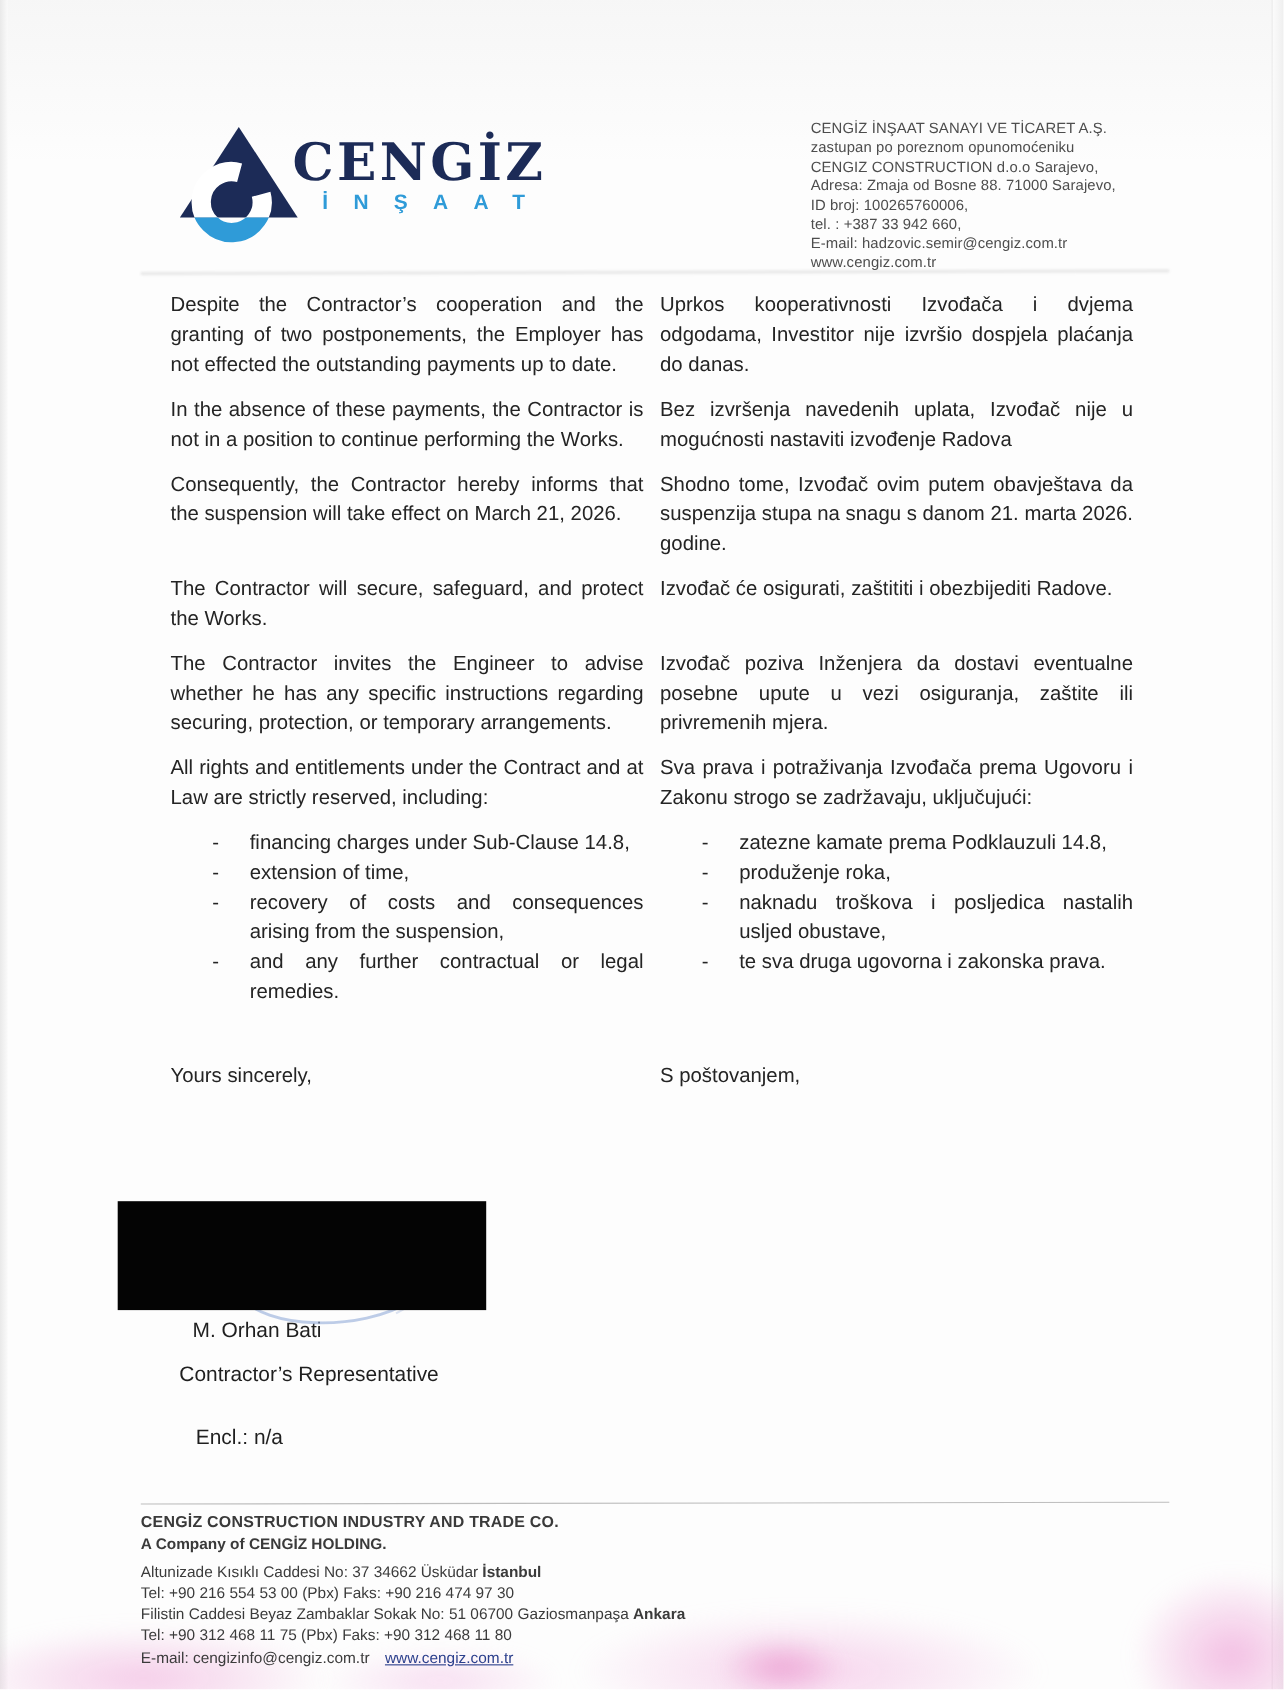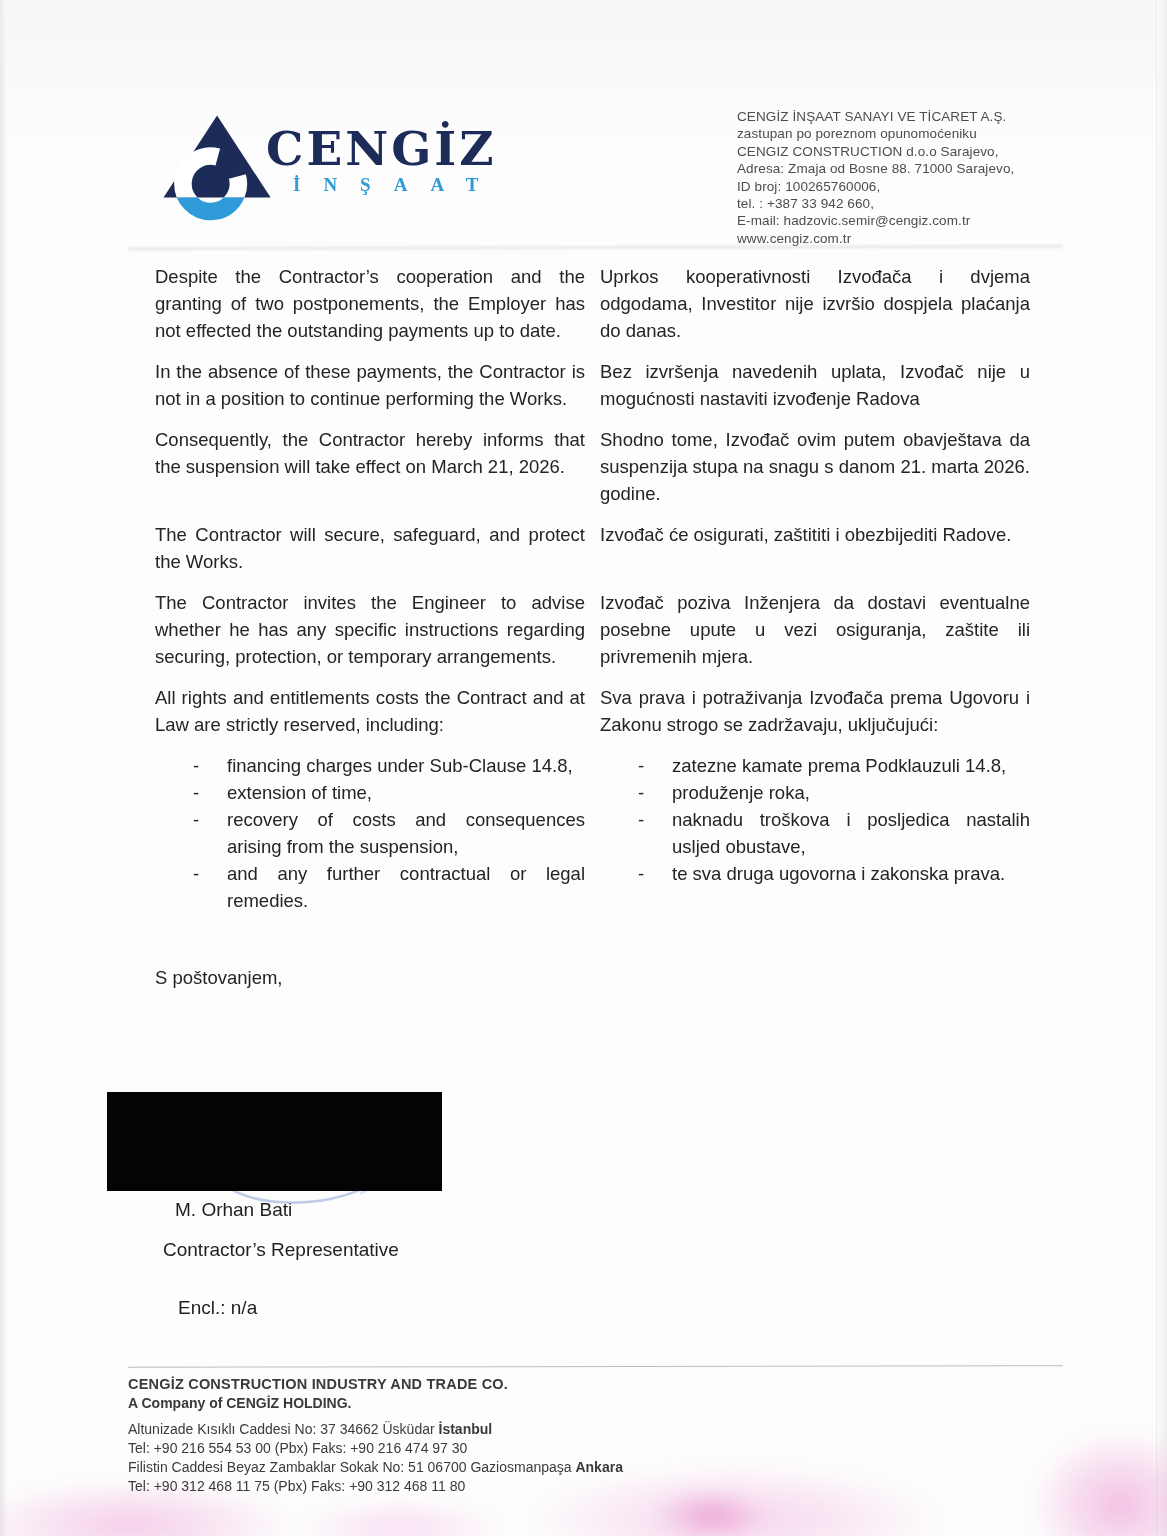--- a/index.html
+++ b/index.html
@@ -30,21 +30,21 @@
   .blot.b4{left:655px;top:1488px;width:110px;height:55px;
     background:radial-gradient(ellipse at center,rgba(228,120,190,.5),rgba(228,120,190,0) 70%);}
   .blot.b5{left:290px;top:1498px;width:220px;height:60px;
     background:radial-gradient(ellipse at center,rgba(242,185,228,.45),rgba(242,185,228,0) 70%);}
 
   
   .logo-icon{position:absolute;left:158px;top:108px;}
   .logo-words{position:absolute;left:266px;top:124px;width:280px;}
   .brand{font-family:"DejaVu Serif", serif;font-weight:bold;
     font-size:47px;line-height:1.05;color:#1c2b57;letter-spacing:3px;white-space:nowrap;}
-  .brand-sub{font-family:Liberation Serif, serif;font-weight:bold;
+  .brand-sub{font-family:Liberation Sans, sans-serif;font-weight:bold;
     font-size:19px;color:#2f9bd8;letter-spacing:23px;margin-top:1px;margin-left:27px;white-space:nowrap;}
   .letterhead{position:absolute;left:737px;top:108px;width:300px;
     font-size:13.5px;line-height:17.4px;color:#4d4d4d;letter-spacing:.1px;}
 
   
   .content{position:absolute;left:155px;top:263px;width:875px;
     display:grid;grid-template-columns:430px 430px;column-gap:15px;row-gap:14px;}
   .content p{margin:0;font-size:18.5px;line-height:27px;text-align:justify;color:#242424;}
   .bullets{font-size:18.5px;line-height:27px;color:#242424;}
   .bullet-item{display:flex;}
@@ -125,21 +125,21 @@
 
     <p>Consequently, the Contractor hereby informs that the suspension will take effect on March 21, 2026.</p>
     <p>Shodno tome, Izvođač ovim putem obavještava da suspenzija stupa na snagu s danom 21. marta 2026. godine.</p>
 
     <p>The Contractor will secure, safeguard, and protect the Works.</p>
     <p>Izvođač će osigurati, zaštititi i obezbijediti Radove.</p>
 
     <p>The Contractor invites the Engineer to advise whether he has any specific instructions regarding securing, protection, or temporary arrangements.</p>
     <p>Izvođač poziva Inženjera da dostavi eventualne posebne upute u vezi osiguranja, zaštite ili privremenih mjera.</p>
 
-    <p>All rights and entitlements costs the Contract and at Law are strictly reserved, including:</p>
+    <p>All rights and entitlements under the Contract and at Law are strictly reserved, including:</p>
     <p>Sva prava i potraživanja Izvođača prema Ugovoru i Zakonu strogo se zadržavaju, uključujući:</p>
 
     <div class="bullets">
       <div class="bullet-item">
         <span class="bullet-dash">-</span>
         <span class="bullet-text">financing charges under Sub-Clause 14.8,</span>
       </div>
       <div class="bullet-item">
         <span class="bullet-dash">-</span>
         <span class="bullet-text">extension of time,</span>
@@ -165,20 +165,21 @@
       <div class="bullet-item">
         <span class="bullet-dash">-</span>
         <span class="bullet-text">naknadu troškova i posljedica nastalih usljed obustave,</span>
       </div>
       <div class="bullet-item">
         <span class="bullet-dash">-</span>
         <span class="bullet-text">te sva druga ugovorna i zakonska prava.</span>
       </div>
     </div>
 
+    <p class="closing">Yours sincerely,</p>
     <p class="closing">S poštovanjem,</p>
   </div>
 
   <div class="sig-arc">
     <svg width="175" height="45" viewBox="0 0 175 45">
       <path d="M6 10 C 28 40, 115 44, 163 14" fill="none" stroke="#93abd9" stroke-width="2.6" opacity="0.6"></path>
       <path d="M148 26 L 170 14" fill="none" stroke="#9fb2da" stroke-width="2" opacity="0.35"></path>
     </svg>
   </div>
   <div class="redaction"></div>
@@ -187,15 +188,18 @@
   <div class="encl">Encl.:   n/a</div>
 
   <div class="footer">
     <div class="footer-rule"></div>
     <div class="f-company">CENGİZ CONSTRUCTION INDUSTRY AND TRADE CO.</div>
     <div class="f-holding">A Company of CENGİZ HOLDING.</div>
     <div class="f-line"><span>Altunizade Kısıklı Caddesi No: 37  34662 Üsküdar </span><span class="f-city">İstanbul</span></div>
     <div class="f-line">Tel: +90 216 554 53 00 (Pbx)  Faks: +90 216 474 97 30</div>
     <div class="f-line"><span>Filistin Caddesi Beyaz Zambaklar Sokak No: 51  06700 Gaziosmanpaşa </span><span class="f-city">Ankara</span></div>
     <div class="f-line">Tel: +90 312 468 11 75 (Pbx)  Faks: +90 312 468 11 80</div>
+    <div class="f-line f-email-row">
+      <span>E-mail: cengizinfo@cengiz.com.tr</span><span class="f-link">www.cengiz.com.tr</span>
+    </div>
   </div>
 
 </div>
 
 </body></html>

